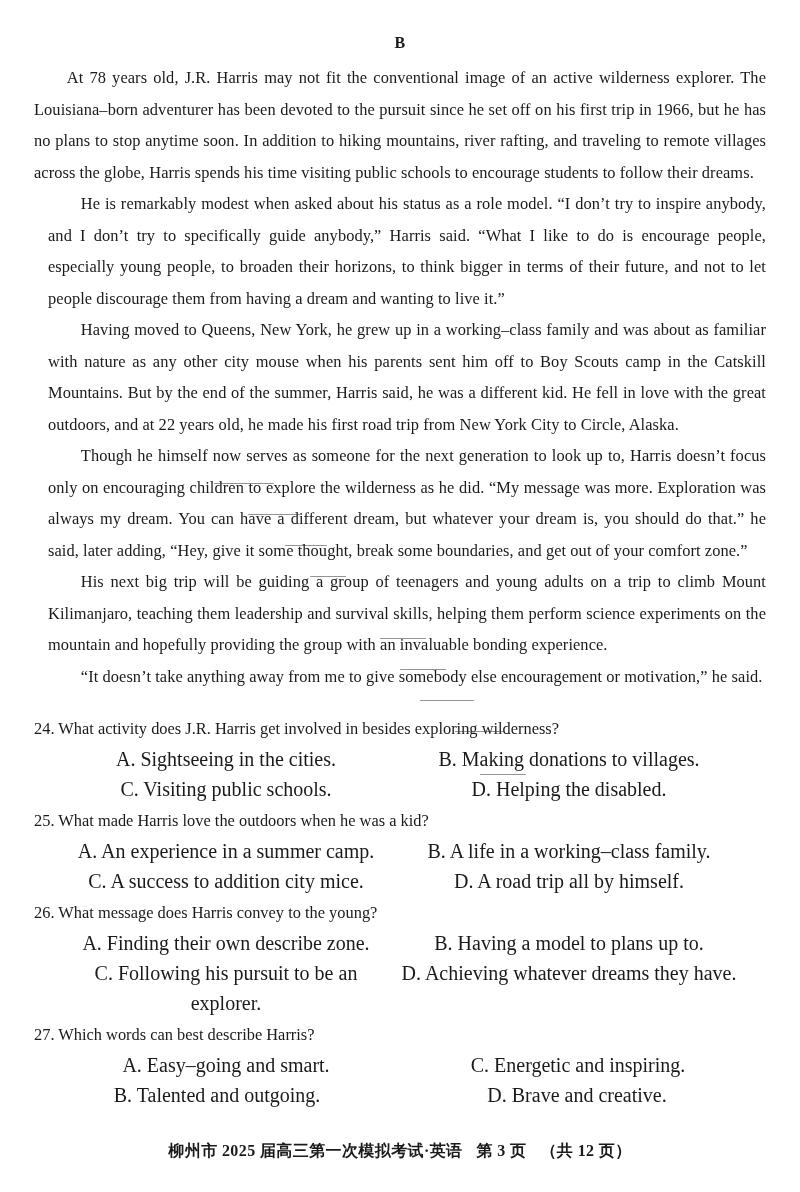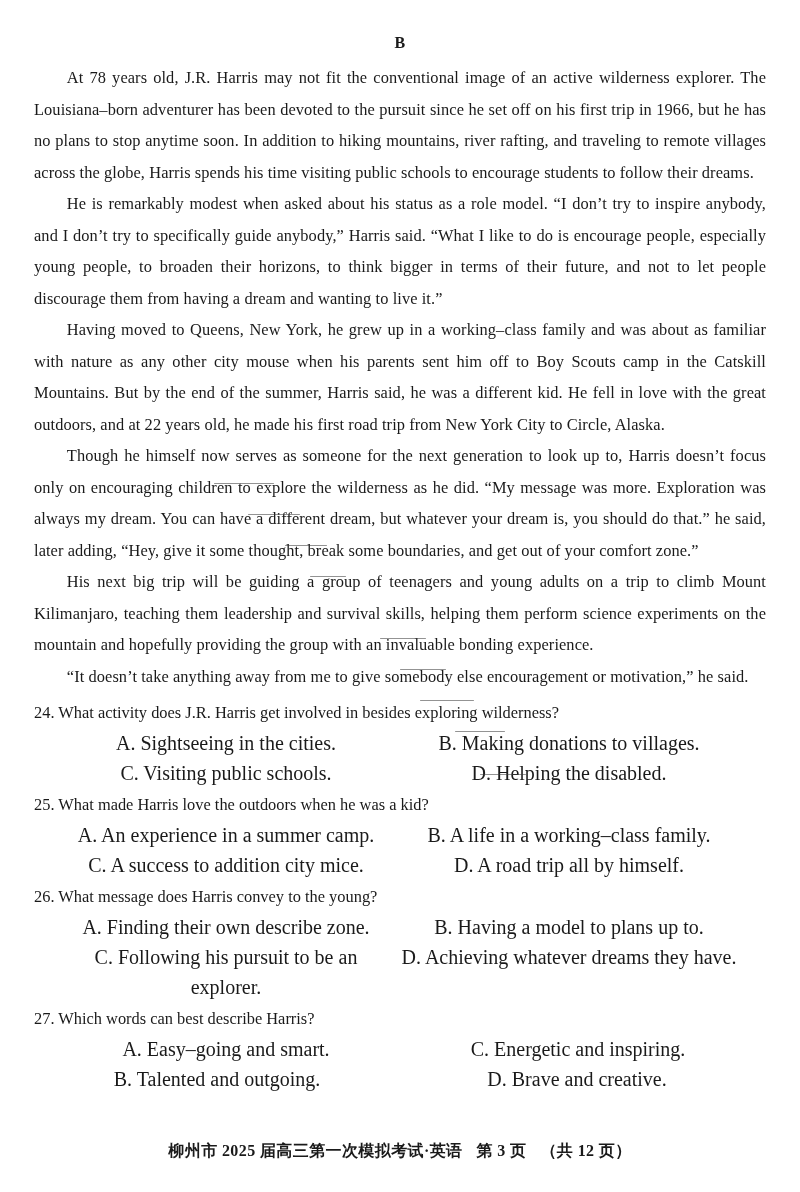--- a/index.html
+++ b/index.html
@@ -38,23 +38,24 @@
     text-indent: 2.0em;
     text-align: justify;
     text-justify: inter-word;
     font-size: 16.4px;
     line-height: 31.5px;
     letter-spacing: 0.08px;
     font-family: Liberation Serif, serif;
   }
   p.para + p.para {
     margin-top: 0px;
+    margin-left: 14px;
   }
   .questions {
-    margin: 6px 34px 0 34px;
+    margin: 22px 34px 0 34px;
   }
   .q {
     margin-top: 2px;
   }
   .q-stem {
     font-size: 16.4px;
     line-height: 30px;
     white-space: nowrap;
   }
   .q-options {

